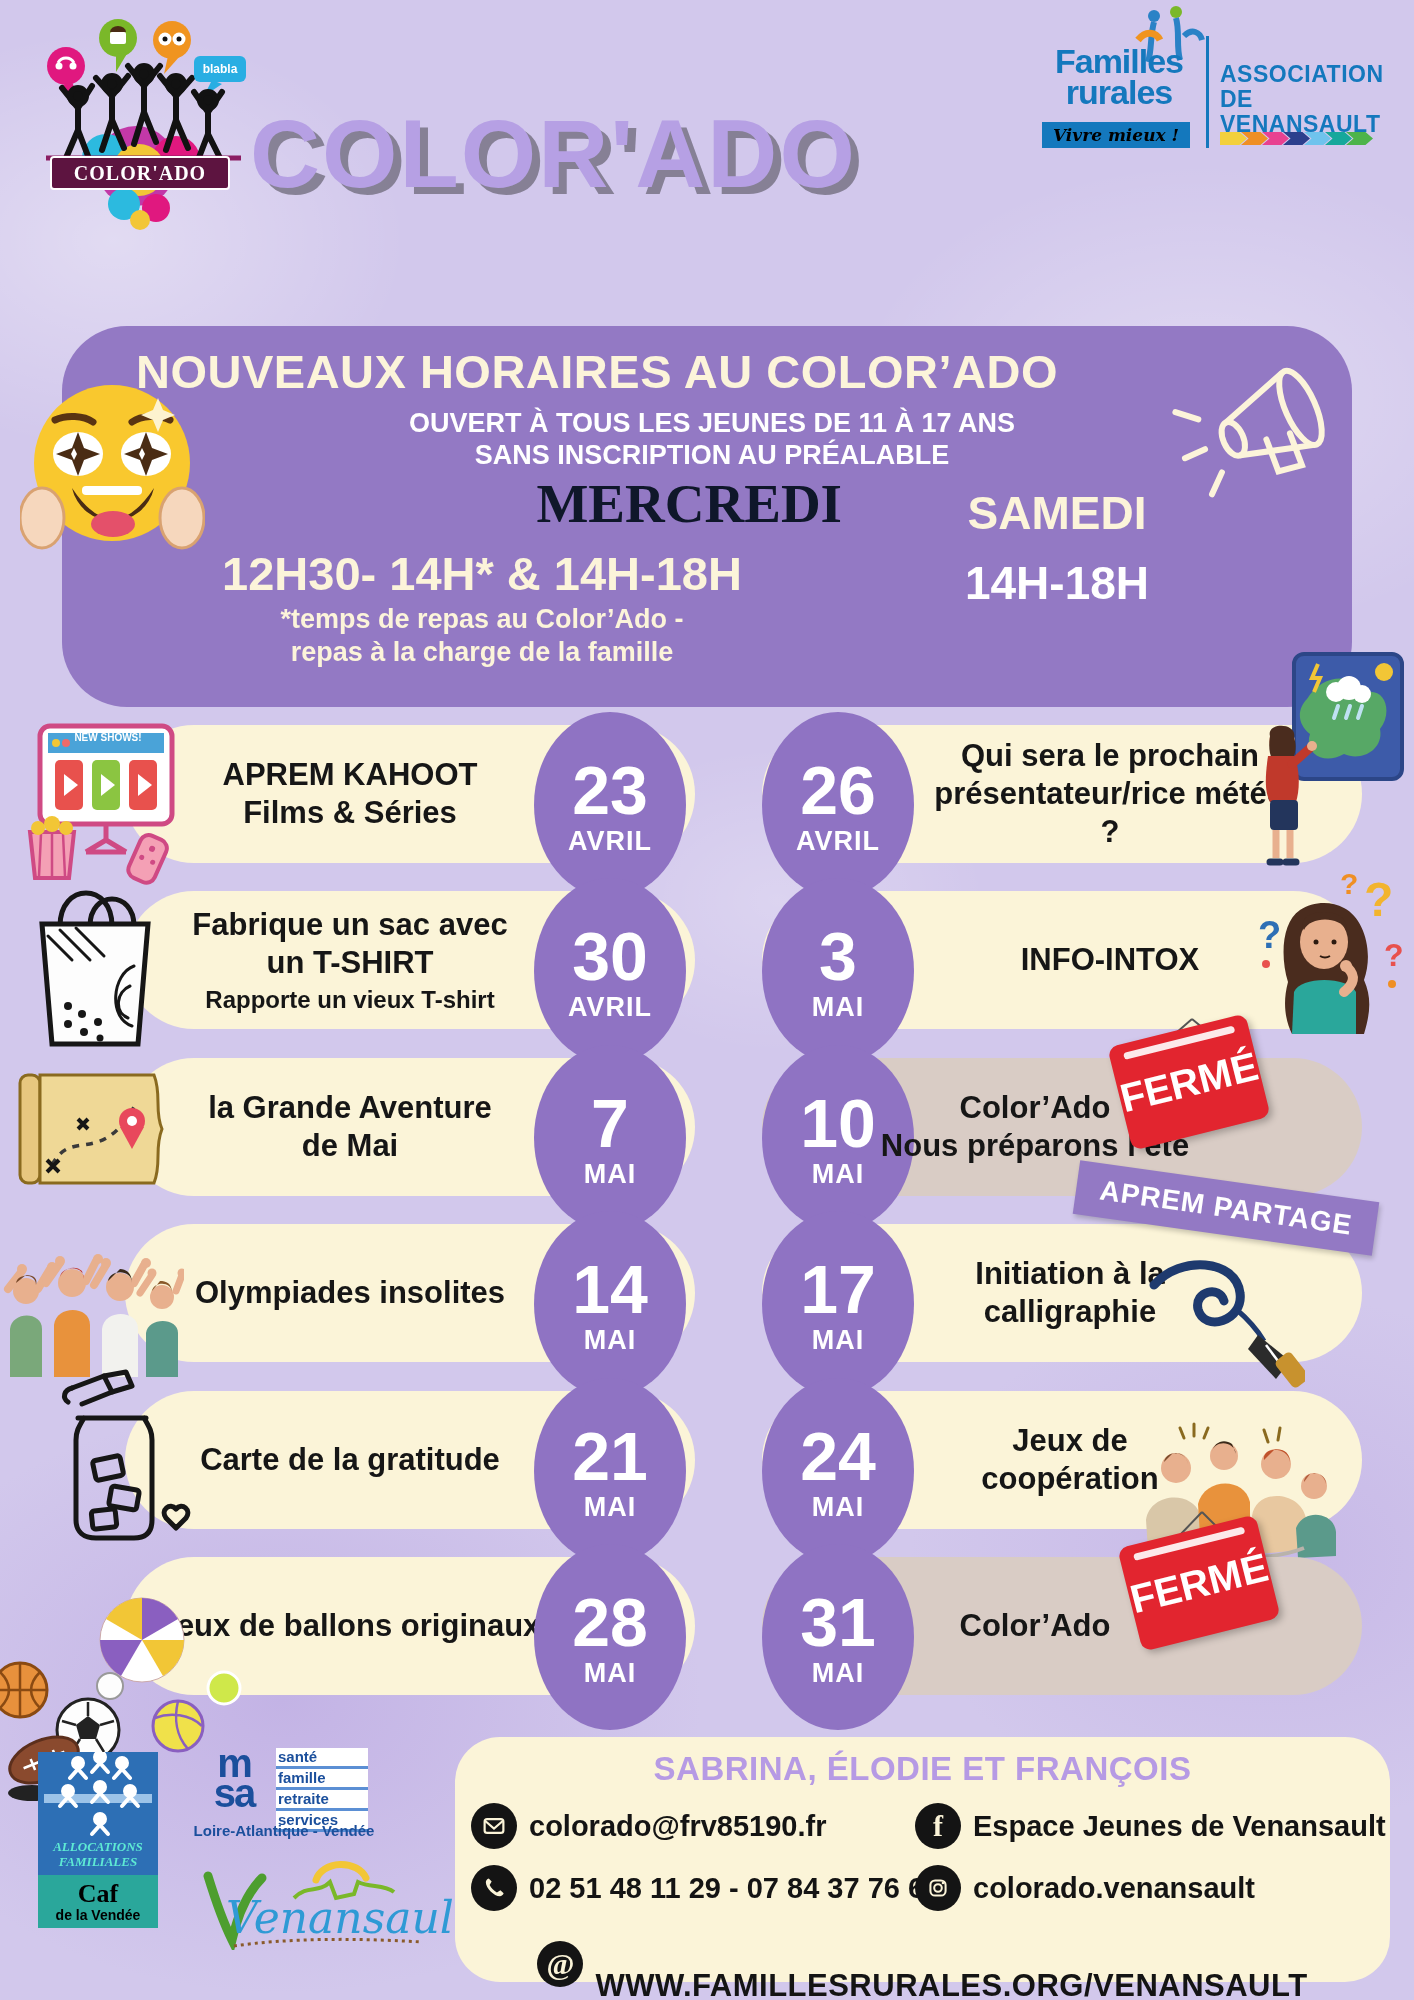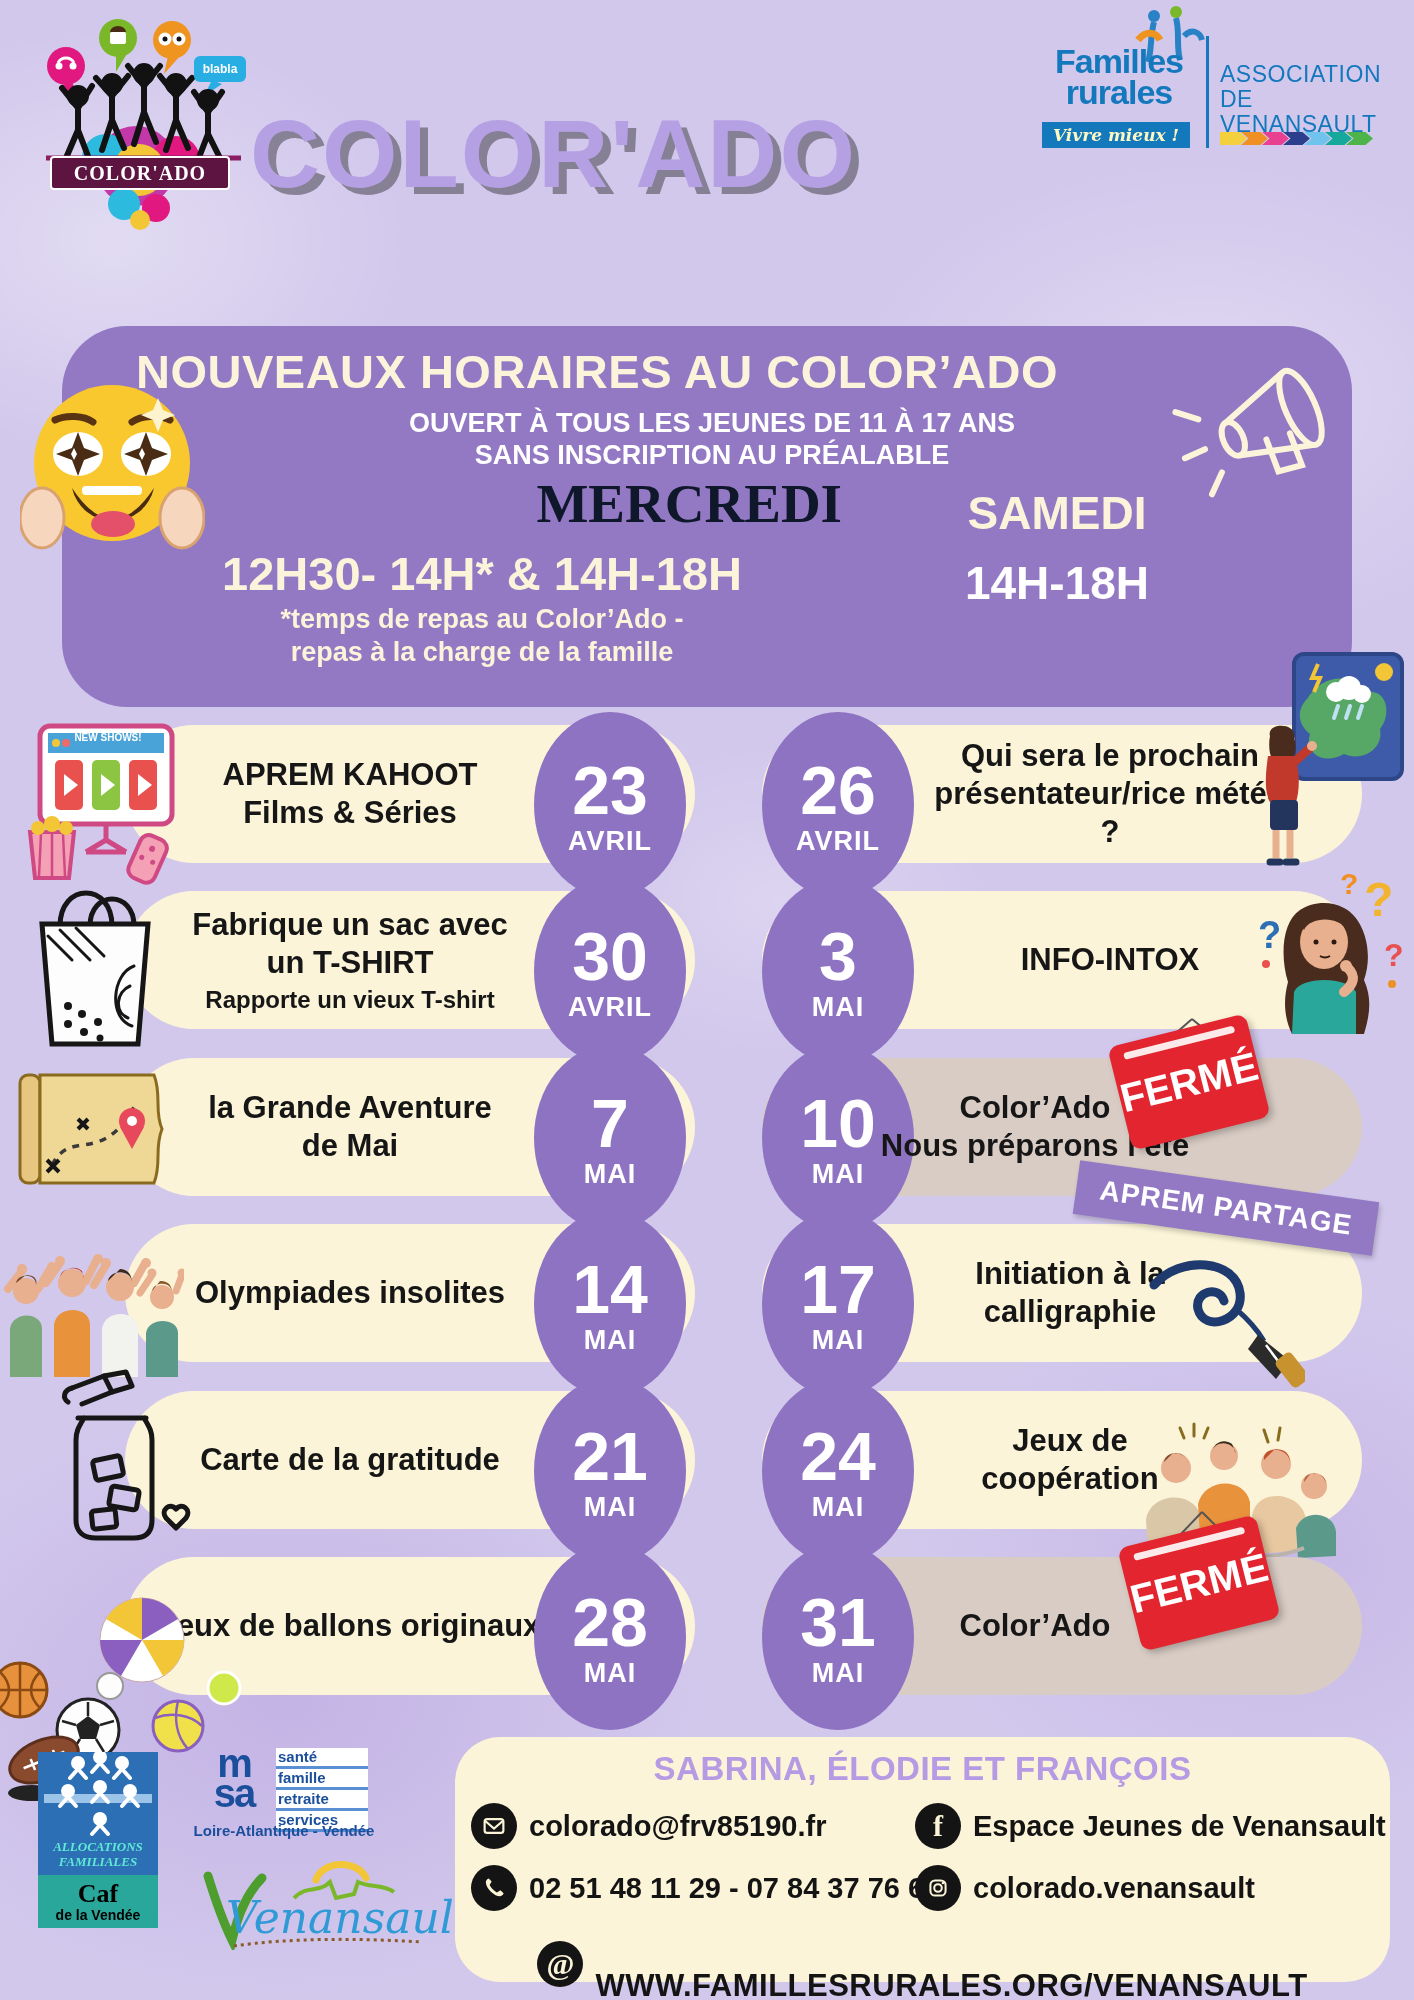--- a/index.html
+++ b/index.html
@@ -18,24 +18,24 @@
   
   .big-title{
     left:250px;top:98px;width:600px;text-align:center;
     font-size:97px;font-weight:800;letter-spacing:2px;color:#b6a0e4;
     text-shadow:8px 7px 0 rgba(108,104,120,.75);white-space:nowrap;
   }
   .fr-logo{left:1030px;top:18px;width:370px;height:135px;}
   .fr-brand{position:absolute;left:14px;top:28px;width:150px;text-align:center;
     color:#1478bd;font-weight:800;font-size:34px;line-height:.92;letter-spacing:-1px;}
   .fr-tagline{position:absolute;left:12px;top:104px;width:148px;height:26px;background:#1478bd;
-    color:#fef9c3;font-style:italic;font-weight:700;font-size:17px;display:flex;align-items:center;justify-content:center;
+    color:#000000;font-style:italic;font-weight:700;font-size:17px;display:flex;align-items:center;justify-content:center;
     font-family:"DejaVu Serif",serif;}
   .fr-divider{position:absolute;left:176px;top:18px;width:3px;height:112px;background:#1478bd;}
-  .fr-assoc{position:absolute;left:190px;top:44px;color:#1478bd;font-weight:400;font-size:23px;line-height:1.08;letter-spacing:.5px;}
+  .fr-assoc{position:absolute;left:190px;top:44px;color:#1478bd;font-weight:700;font-size:23px;line-height:1.08;letter-spacing:.5px;}
   .chevrons{position:absolute;left:190px;top:114px;display:flex;}
   .chevrons span{width:27px;height:13px;margin-left:-6px;
     clip-path:polygon(0 0,72% 0,100% 50%,72% 100%,0 100%,28% 50%);}
   .chevrons span:first-child{clip-path:polygon(0 0,72% 0,100% 50%,72% 100%,0 100%);margin-left:0;}
   .colorado-logo{left:36px;top:8px;width:215px;height:230px;}
   .logo-banner{position:absolute;left:14px;top:148px;width:176px;height:30px;background:#5d1440;
     border:2px solid #fff;border-radius:4px;color:#fff;font-weight:800;font-size:20px;letter-spacing:1px;
     display:flex;align-items:center;justify-content:center;font-family:"Liberation Serif","DejaVu Serif",serif;}
   .bubble-blabla{position:absolute;left:158px;top:48px;width:52px;height:26px;background:#29aee3;border-radius:6px;
     color:#fff;font-size:12px;font-weight:700;display:flex;align-items:center;justify-content:center;}

